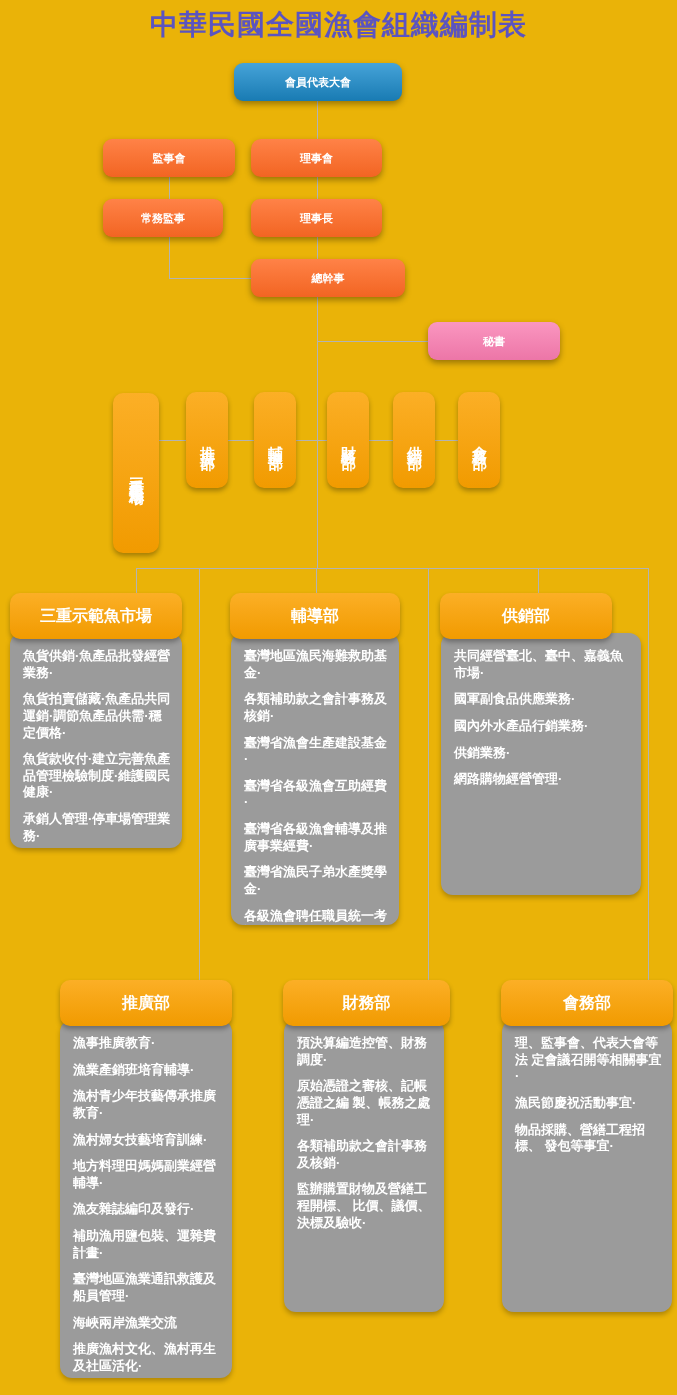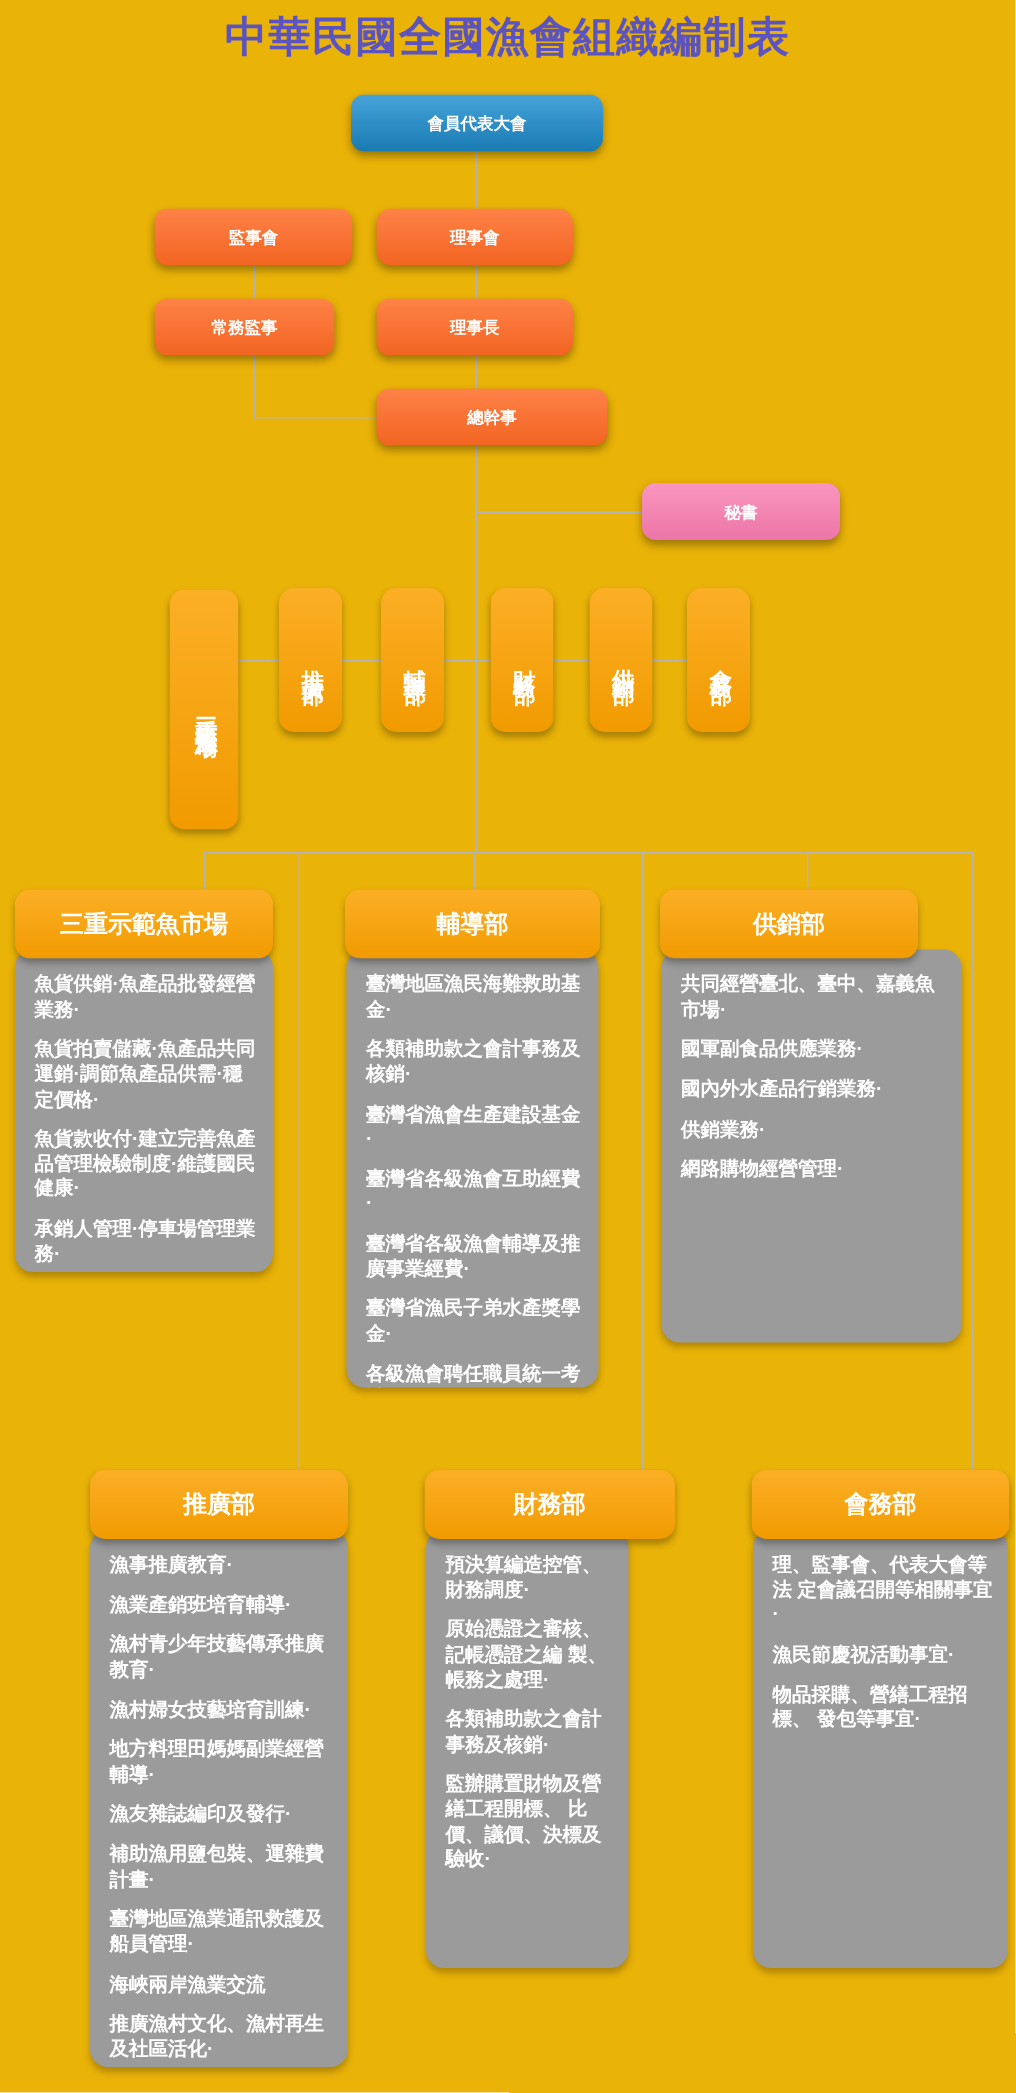--- a/index.html
+++ b/index.html
@@ -118,21 +118,21 @@
       <p>漁村婦女技藝培育訓練·</p>
       <p>地方料理田媽媽副業經營輔導·</p>
       <p>漁友雜誌編印及發行·</p>
       <p>補助漁用鹽包裝、運雜費計畫·</p>
       <p>臺灣地區漁業通訊救護及船員管理·</p>
       <p>海峽兩岸漁業交流</p>
       <p>推廣漁村文化、漁村再生及社區活化·</p>
     </div>
 
   <div class="section-header" style="left:283px;top:980px;width:167px;height:46px;">財務部</div>
-  <div class="section-body" style="left:284px;top:1020px;width:135px;height:292px;">
+  <div class="section-body" style="left:284px;top:1020px;width:160px;height:292px;">
       <p>預決算編造控管、財務調度·</p>
       <p>原始憑證之審核、記帳憑證之編 製、帳務之處理·</p>
       <p>各類補助款之會計事務及核銷·</p>
       <p>監辦購置財物及營繕工程開標、 比價、議價、決標及驗收·</p>
     </div>
 
   <div class="section-header" style="left:501px;top:980px;width:172px;height:46px;">會務部</div>
   <div class="section-body" style="left:502px;top:1020px;width:170px;height:292px;">
       <p>理、監事會、代表大會等法 定會議召開等相關事宜·</p>
       <p>漁民節慶祝活動事宜·</p>

